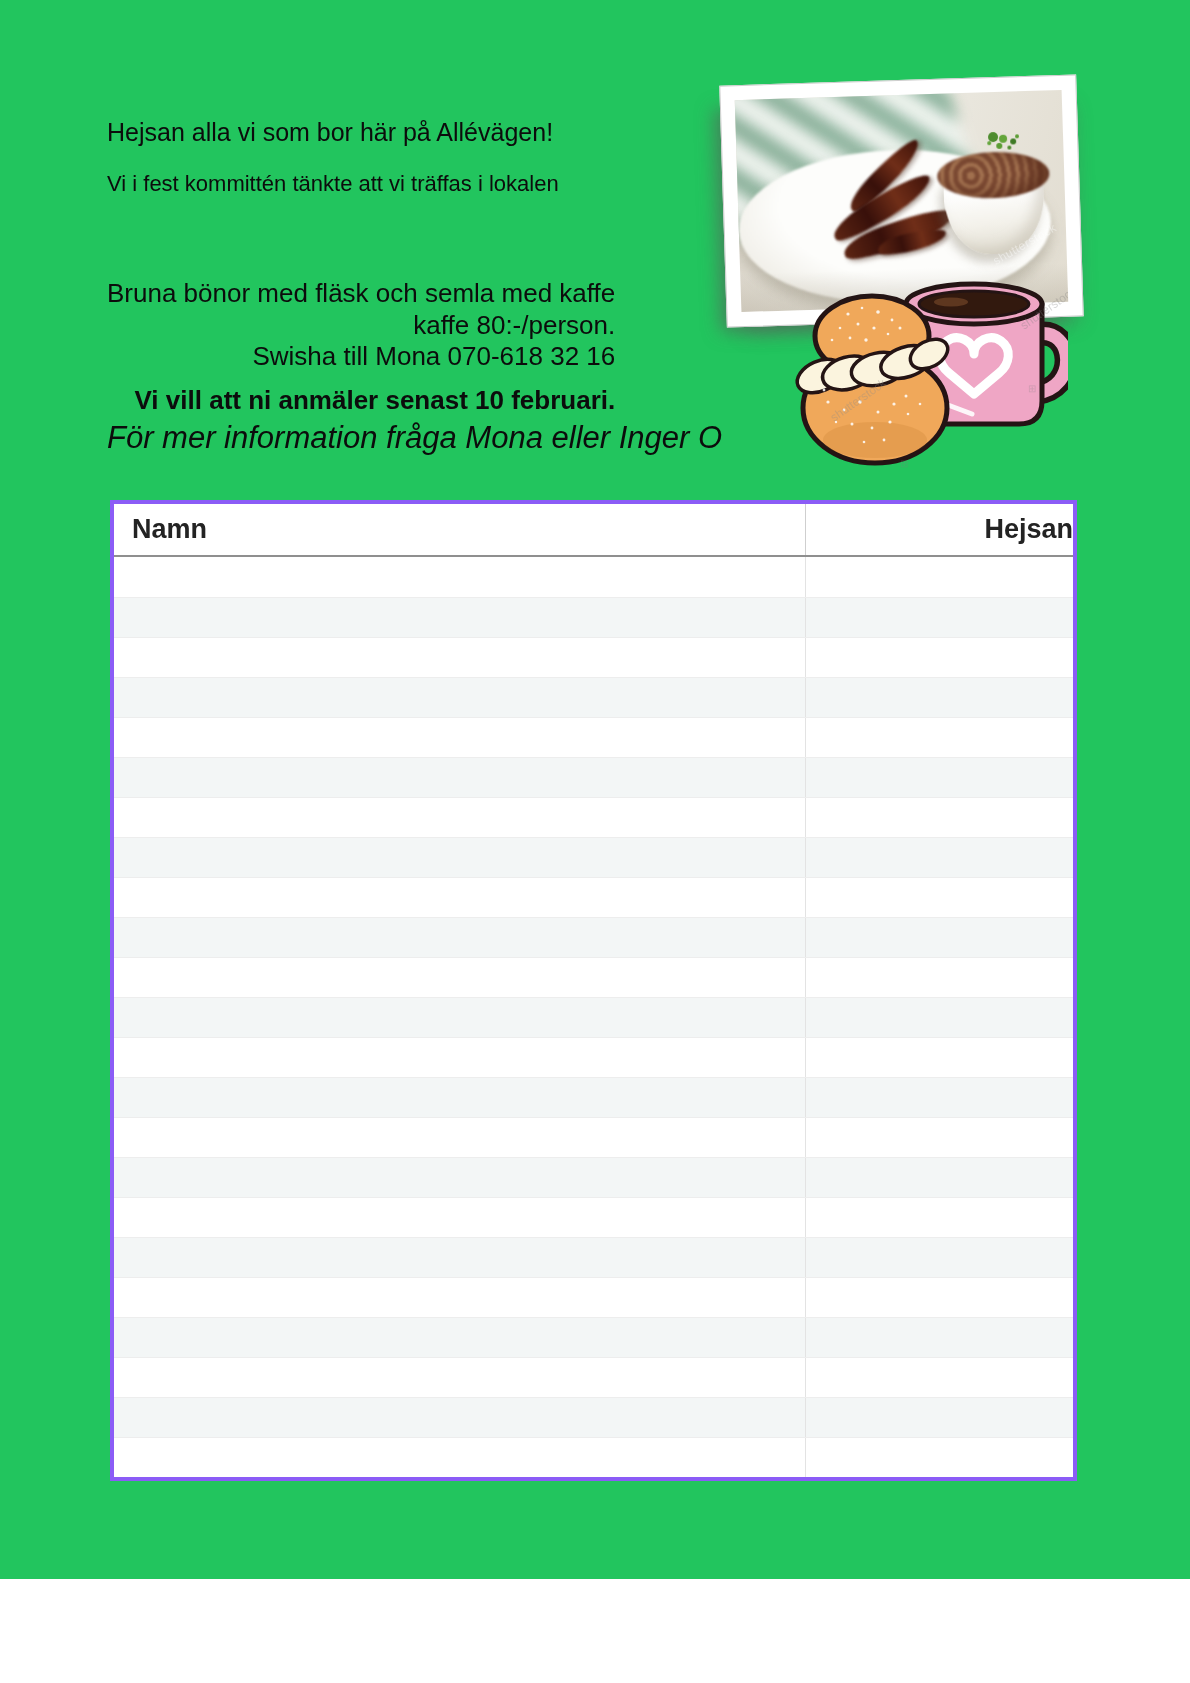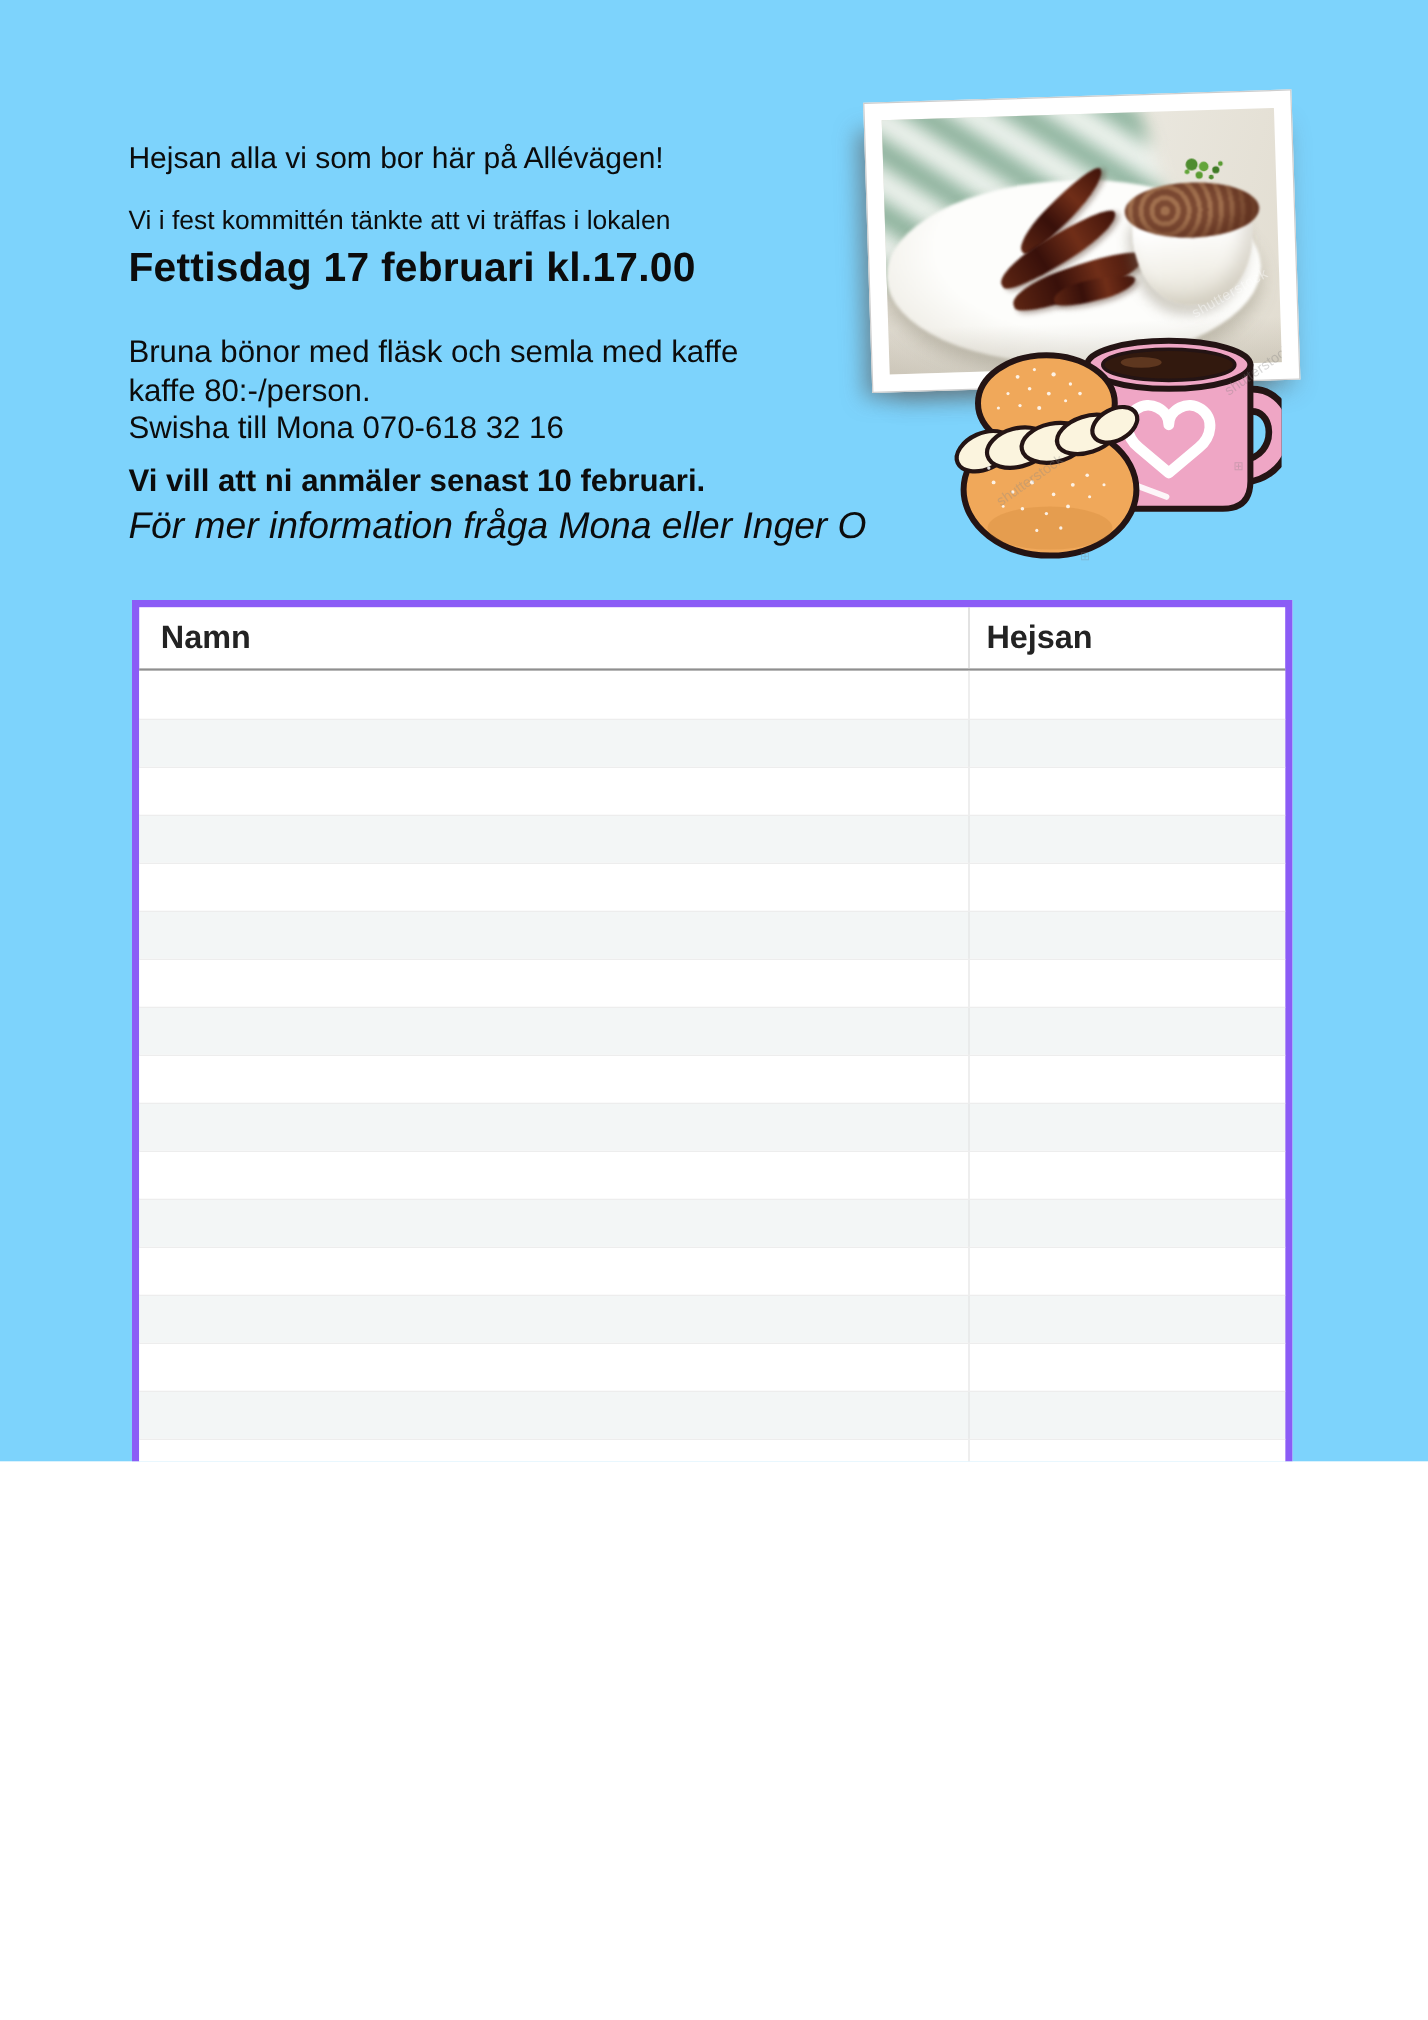--- a/index.html
+++ b/index.html
@@ -1,17 +1,17 @@
 <!DOCTYPE html>
 <html><head>
 <meta charset="utf-8">
 <style>
   html,body{margin:0;padding:0;background:#fff;}
-  .page{position:relative;width:1190px;height:1218px;background:#7dd3fc;overflow:hidden;
-        font-family:"Liberation Sans",sans-serif;color:#0c0c0c;}
+  .page{position:relative;width:1190px;height:1579px;background:#22c55e;overflow:hidden;
+        font-family:"Liberation Sans",sans-serif;color:#0c0c0c;text-align:right;}
   
   .txt{position:absolute;left:107px;white-space:nowrap;}
   .greeting{top:118px;font-size:25px;}
   .intro{top:171px;font-size:22px;}
   .event-title{top:204px;font-size:34px;font-weight:bold;letter-spacing:.2px;}
   .bodyblock{top:278px;font-size:26px;line-height:31.5px;}
   .bodyblock .bold{font-weight:bold;margin-top:12px;}
   .infoline{top:420px;font-size:31px;font-style:italic;}
   
   .polaroid{position:absolute;left:723px;top:80px;width:327px;height:212px;padding:14px;
@@ -45,42 +45,41 @@
            box-shadow:10px 2px 0 -1px #63a53a,20px 5px 0 -2px #3f7a26,6px 9px 0 -2px #5a9c33,
                       16px 11px 0 -3px #4e8c2f,-4px 6px 0 -3px #63a53a,24px 0px 0 -3px #5a9c33;}
   .photo-fade{position:absolute;left:0;top:0;right:0;bottom:0;
               background:linear-gradient(transparent 82%,rgba(150,140,120,.25));}
   .wm-photo{position:absolute;right:6px;bottom:52px;transform:rotate(-28deg);
             color:rgba(255,255,255,.42);font-size:12px;letter-spacing:.5px;}
   
   .illus{position:absolute;left:788px;top:270px;width:280px;height:200px;}
   
   .stable{position:absolute;left:110px;top:500px;width:967px;box-sizing:border-box;
-          border:6px solid #8b5cf6;background:#fff;}
+          border:4px solid #8b5cf6;background:#fff;}
   .thead{display:flex;height:53px;box-sizing:border-box;border-bottom:2px solid #8f8f8f;
          align-items:center;}
   .th{font-weight:bold;font-size:27px;color:#232323;box-sizing:border-box;}
   .th.namn{width:692px;padding-left:18px;border-right:1px solid #cfcfcf;height:100%;
            display:flex;align-items:center;}
   .th.antal{flex:1;padding-left:14px;}
   .trow{display:flex;height:40px;box-sizing:border-box;background:#ffffff;}
   .trow.alt{background:#f3f6f6;}
   .trow + .trow{border-top:1px solid #ededed;}
   .tcell{box-sizing:border-box;height:100%;}
   .tcell.namn{width:692px;border-right:1px solid #e3e3e3;}
   .tcell.antal{flex:1;}
 </style>
 </head>
 <body>
 
 <div class="page">
 
   <div class="txt greeting">Hejsan alla vi som bor här på Allévägen!</div>
   <div class="txt intro">Vi i fest kommittén tänkte att vi träffas i lokalen</div>
-  <div class="txt event-title">Fettisdag 17 februari kl.17.00</div>
 
   <div class="txt bodyblock">
     <div>Bruna bönor med fläsk och semla med kaffe</div>
     <div>kaffe 80:-/person.</div>
     <div>Swisha till Mona 070-618 32 16</div>
     <div class="bold">Vi vill att ni anmäler senast 10 februari.</div>
   </div>
 
   <div class="txt infoline">För mer information fråga Mona eller Inger O</div>
 

